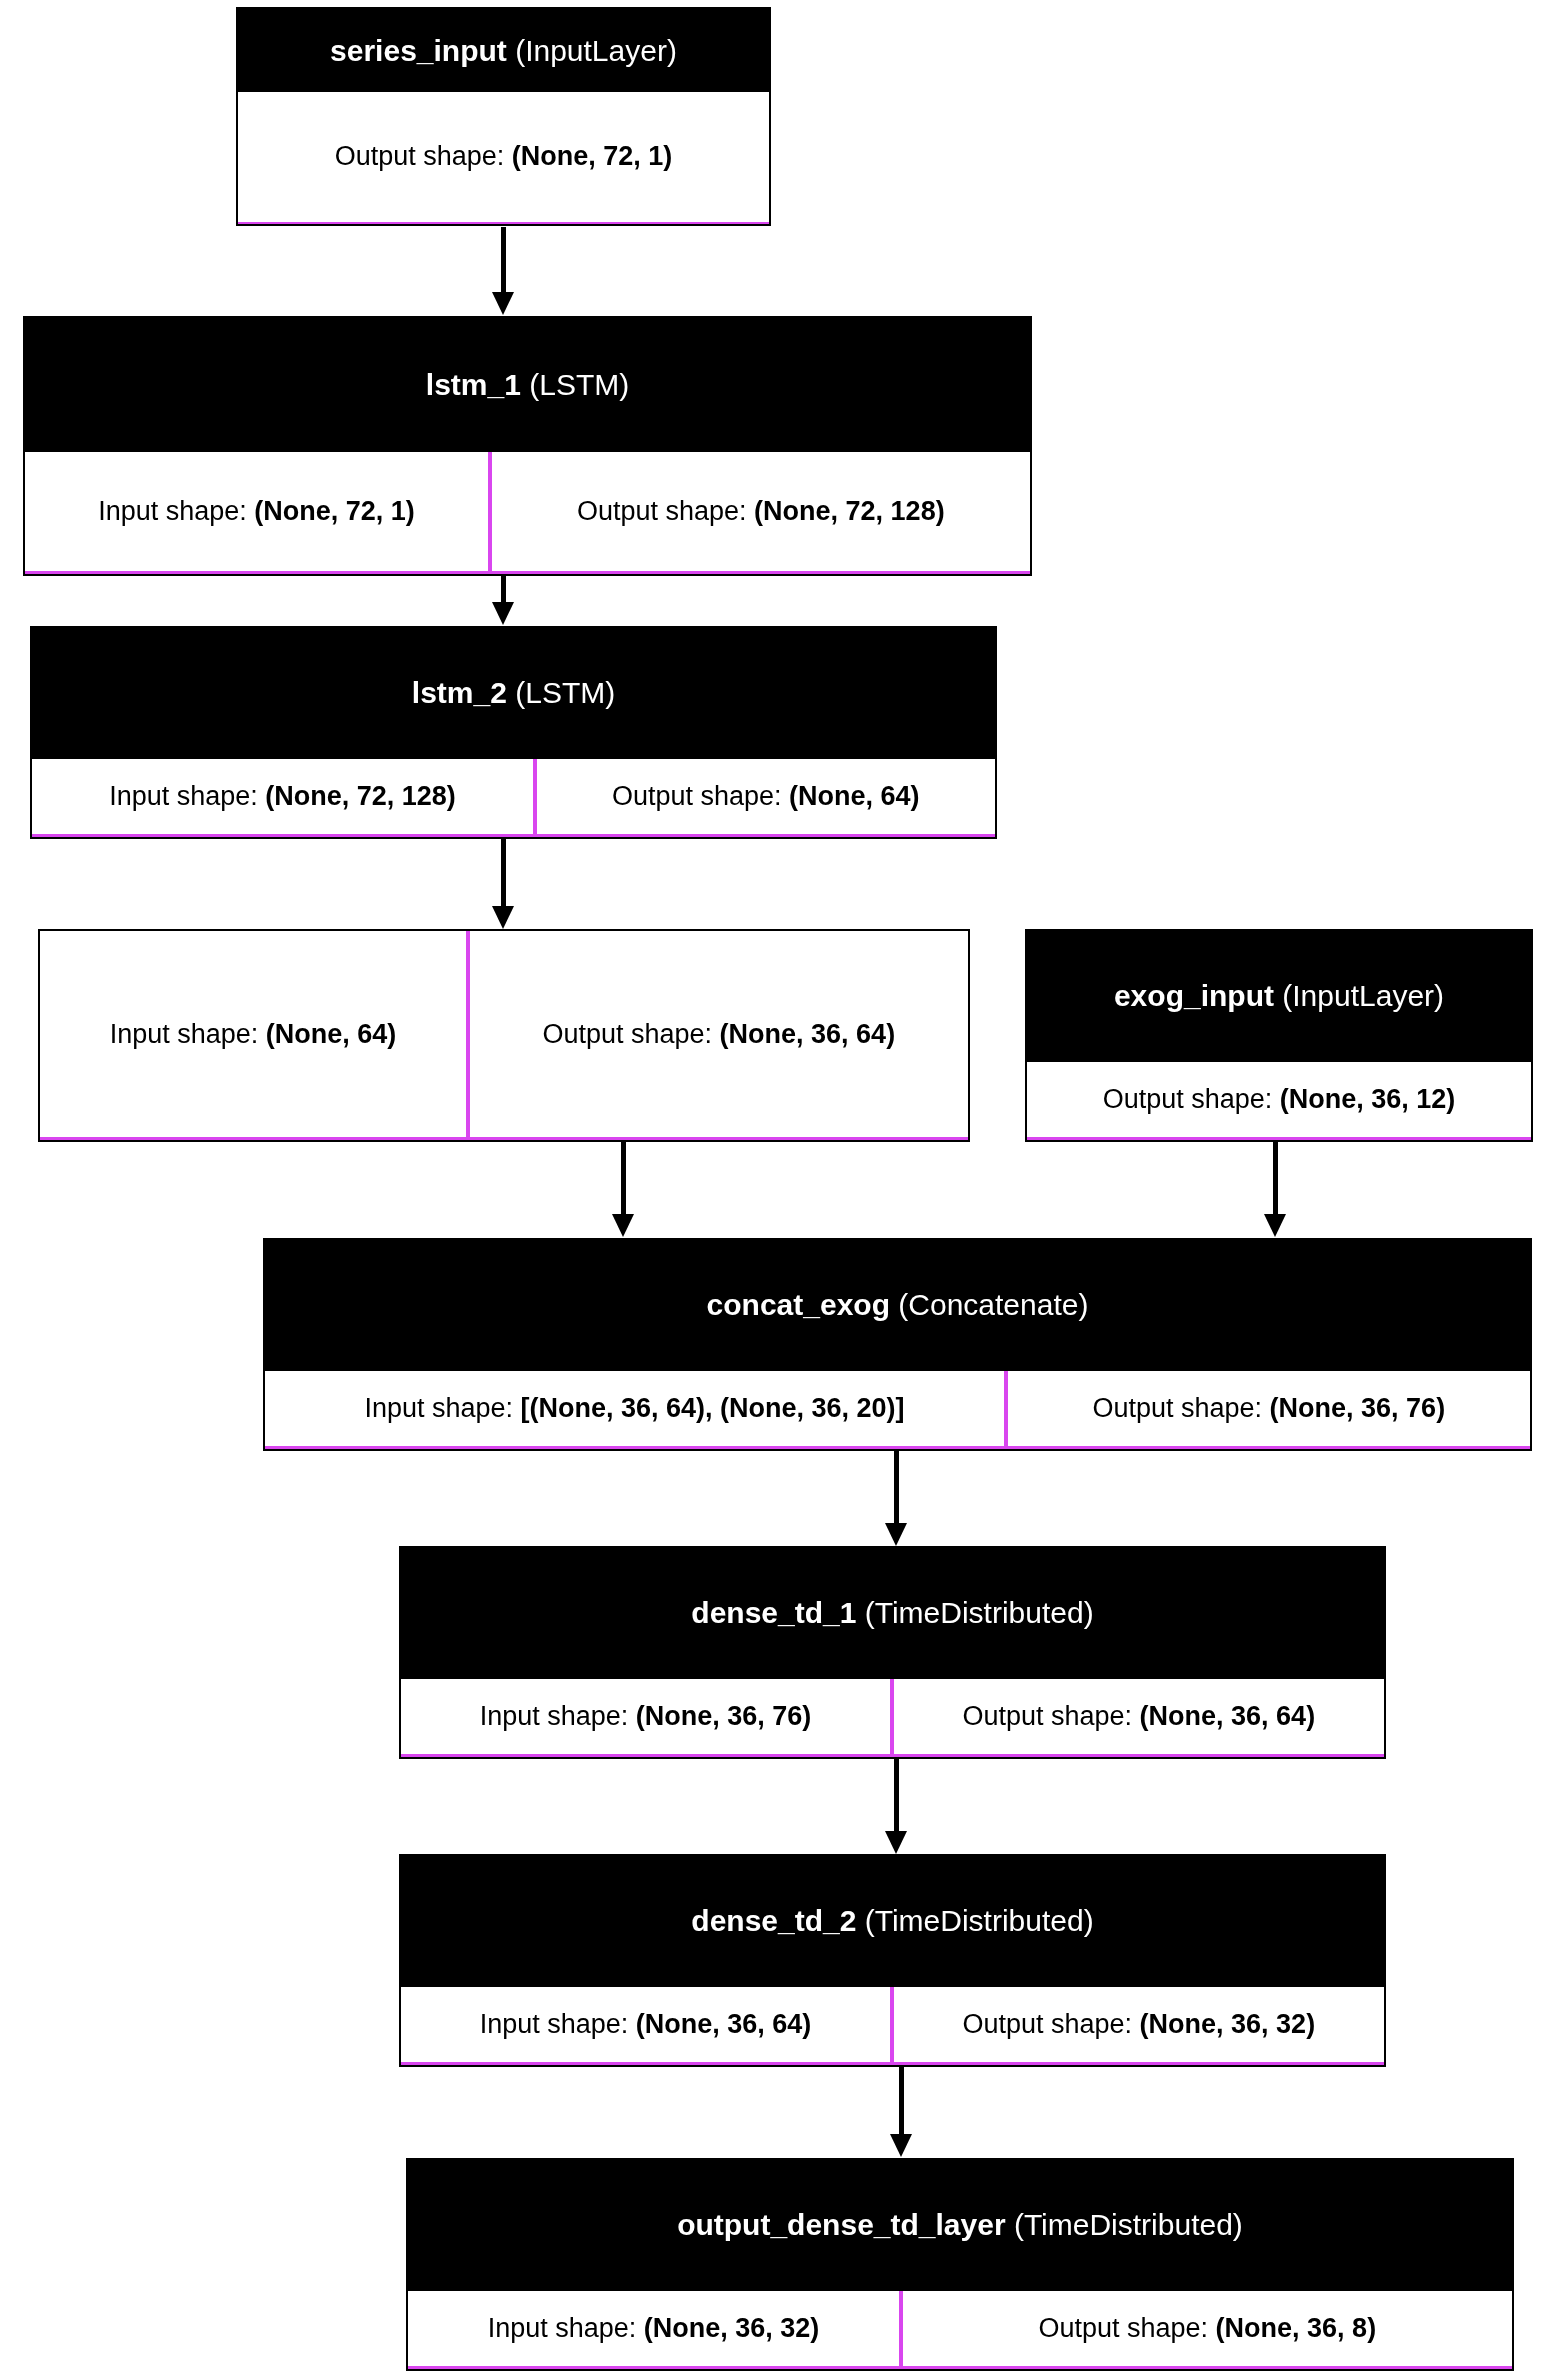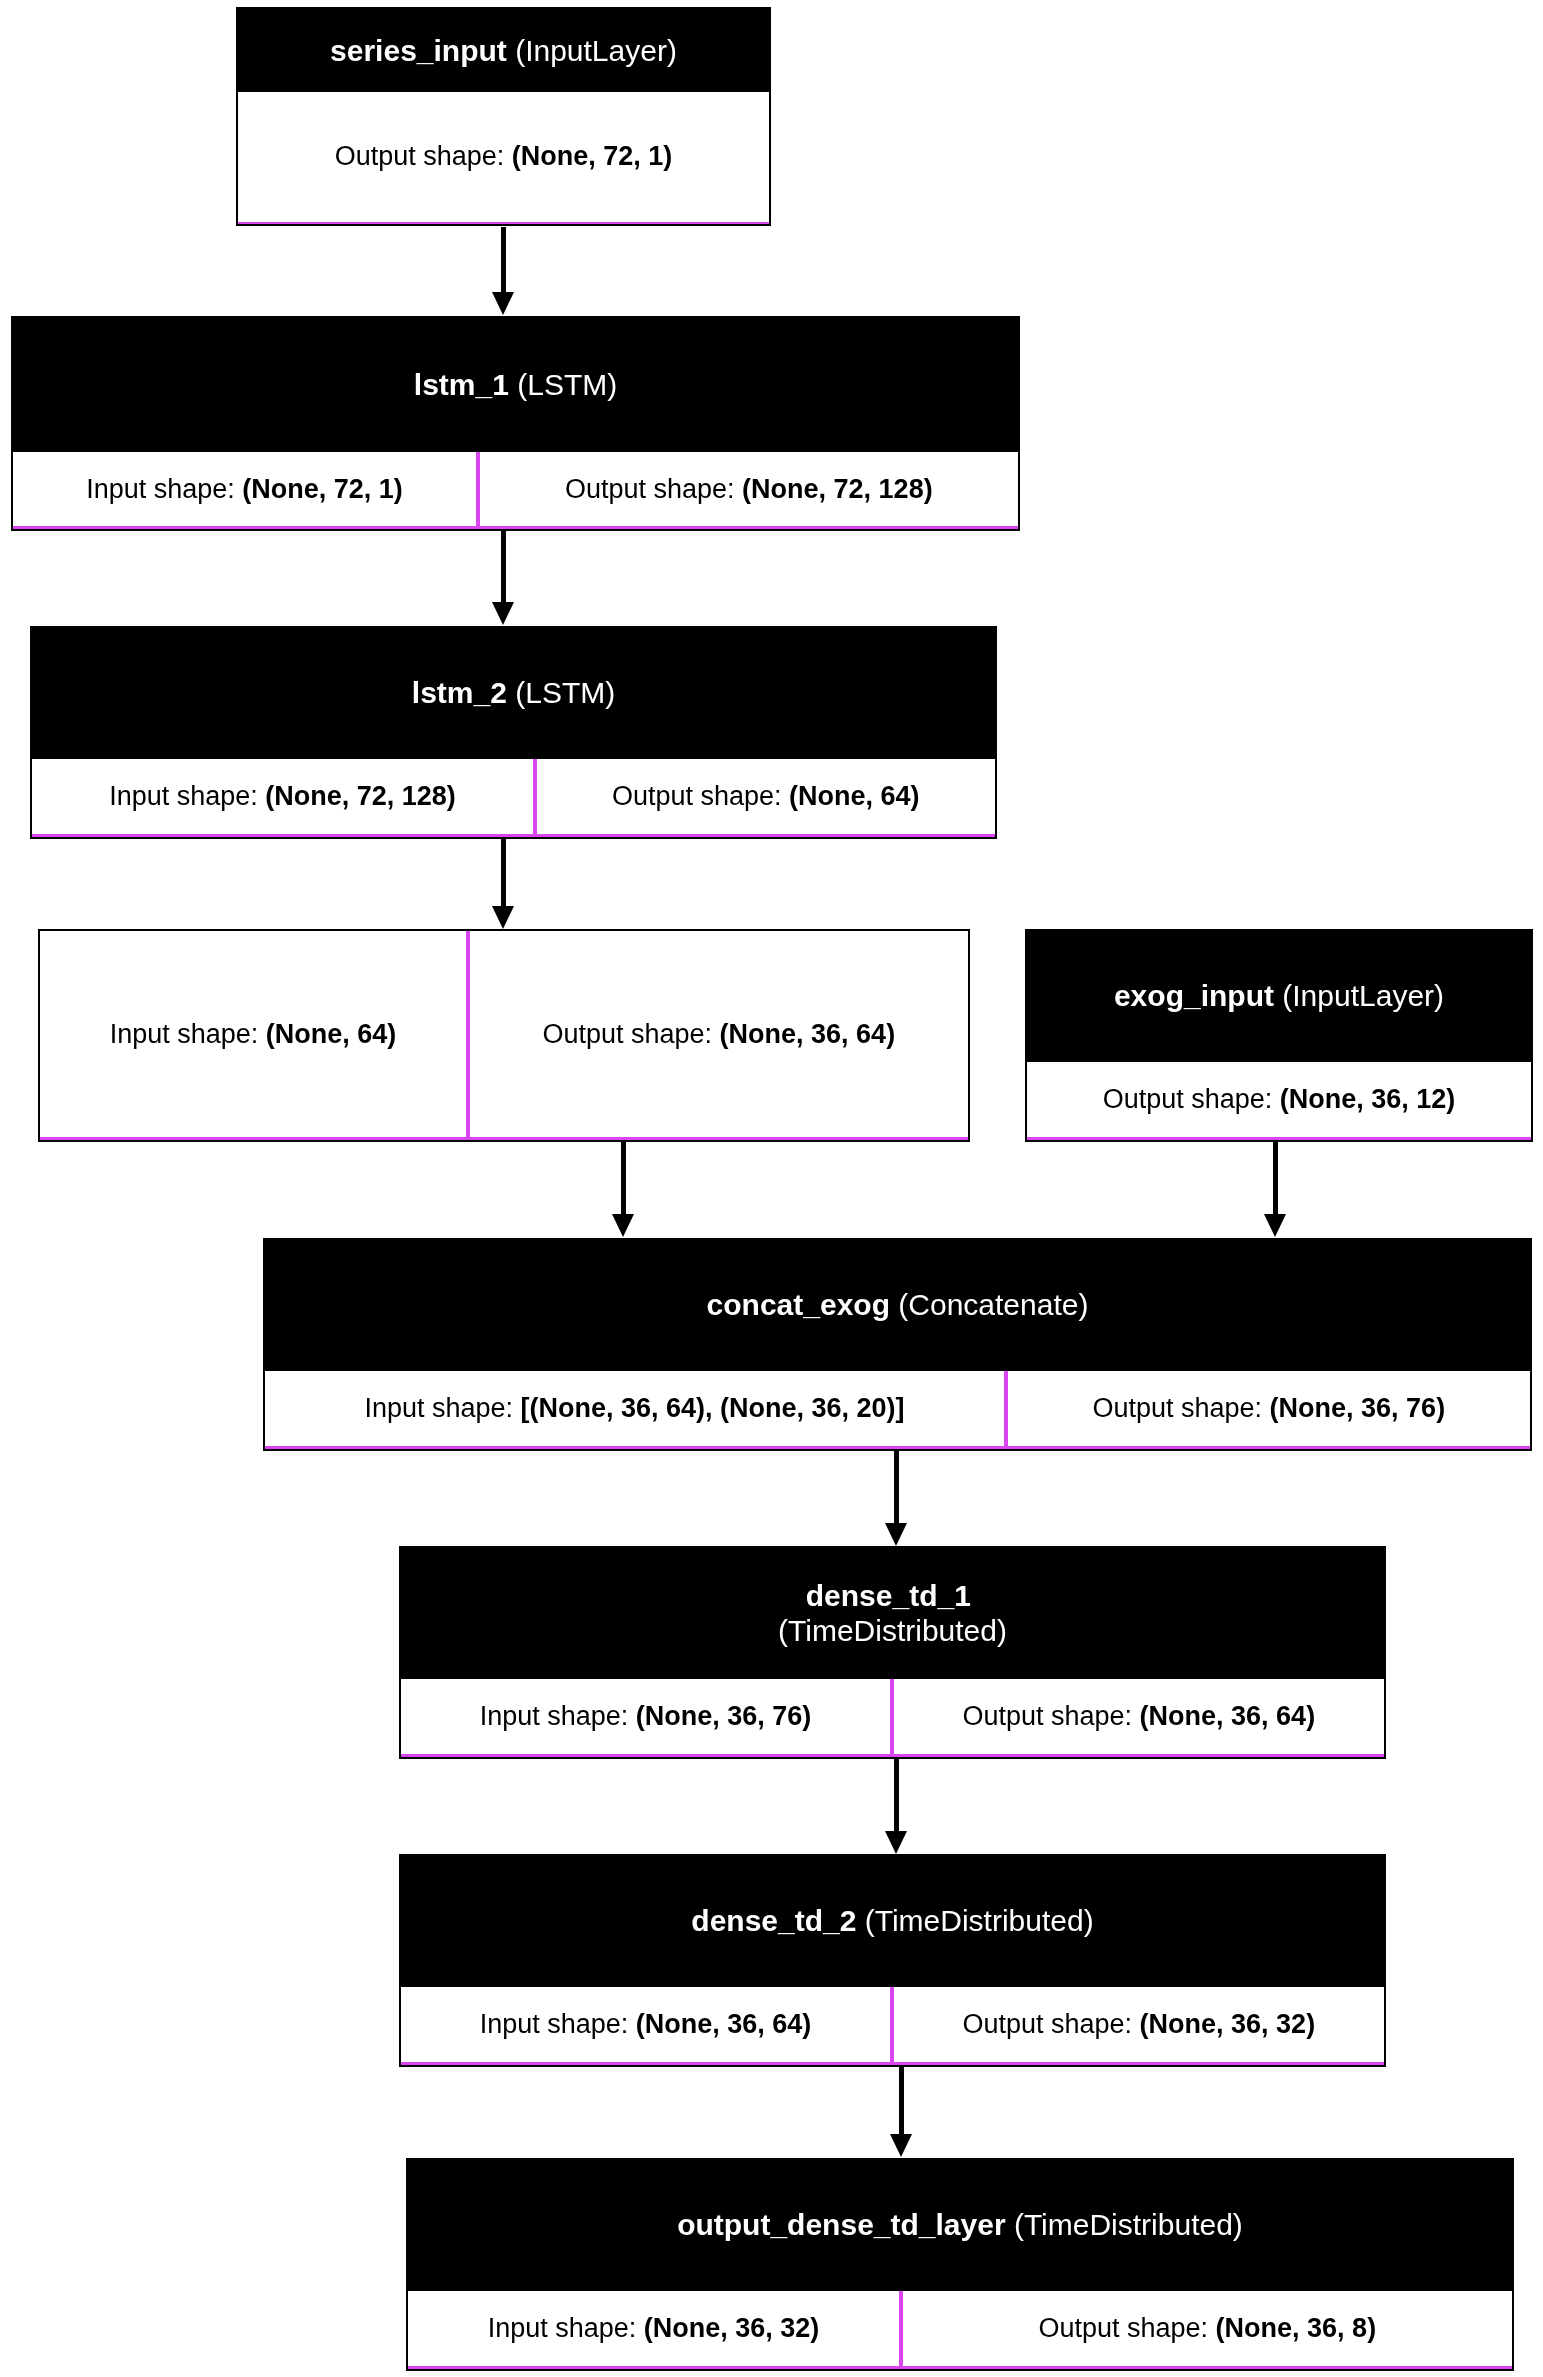--- a/index.html
+++ b/index.html
@@ -148,21 +148,21 @@
         <span class="ty">(InputLayer)</span>
     </div>
     <div class="node-shapes">
       <div class="shape-cell">
         <span class="lbl">Output shape:</span>
           <span class="val">(None, 72, 1)</span>
       </div>
     </div>
   </div>
 
-  <div class="node" style="left:11px; top:316px; width:1009px; height:215px;">
+  <div class="node" style="left:23px; top:316px; width:1009px; height:260px;">
     <div class="node-title" style="height:134px;">
       <span class="nm">lstm_1</span>
         <span class="ty">(LSTM)</span>
     </div>
     <div class="node-shapes">
       <div class="shape-cell" style="flex:0 0 463px;">
         <span class="lbl">Input shape:</span>
           <span class="val">(None, 72, 1)</span>
       </div>
       <div class="shape-cell">
@@ -226,21 +226,21 @@
           <span class="val">[(None, 36, 64), (None, 36, 20)]</span>
       </div>
       <div class="shape-cell">
         <span class="lbl">Output shape:</span>
           <span class="val">(None, 36, 76)</span>
       </div>
     </div>
   </div>
 
   <div class="node" style="left:399px; top:1546px; width:987px; height:213px;">
-    <div class="node-title" style="height:131px;flex-direction:column;">
+    <div class="node-title" style="height:131px;">
       <span class="nm">dense_td_1</span>
         <span class="ty">(TimeDistributed)</span>
     </div>
     <div class="node-shapes">
       <div class="shape-cell" style="flex:0 0 489px;">
         <span class="lbl">Input shape:</span>
           <span class="val">(None, 36, 76)</span>
       </div>
       <div class="shape-cell">
         <span class="lbl">Output shape:</span>

